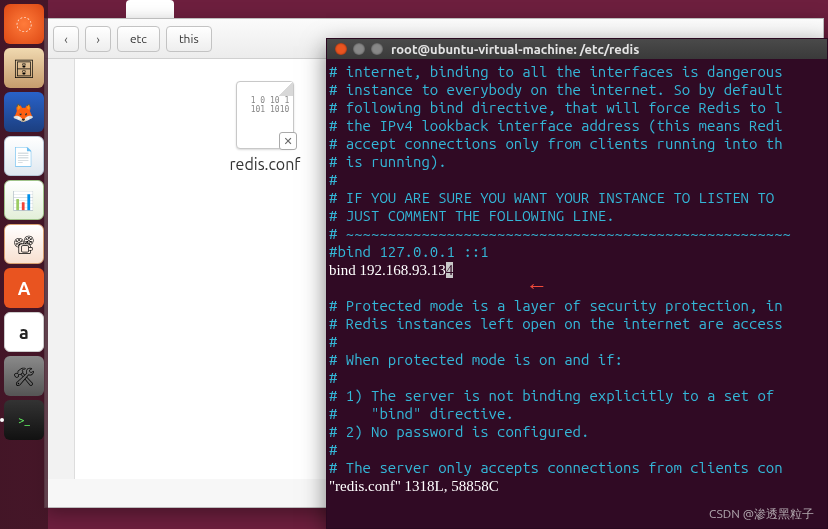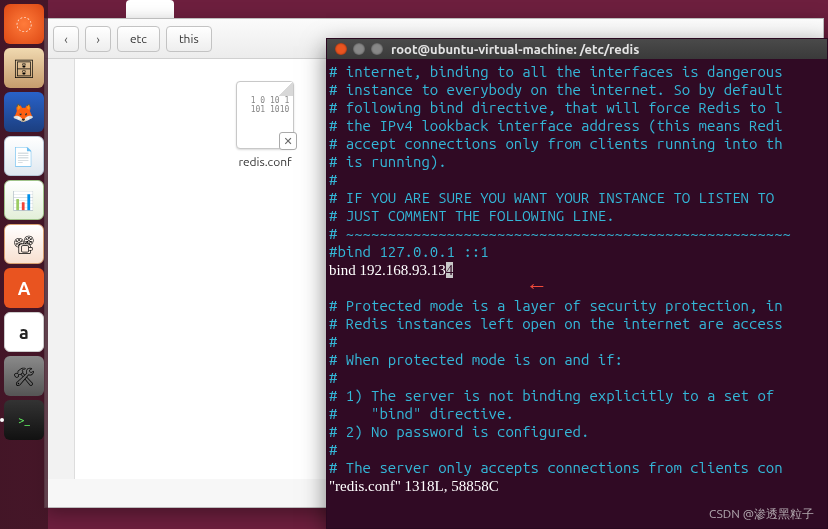--- a/index.html
+++ b/index.html
@@ -32,21 +32,21 @@
 .nau-crumb { height:26px; padding:0 12px; border:1px solid #c3c3c3; border-radius:4px; background:linear-gradient(#fff,#eee); display:flex; align-items:center; font-size:12px; color:#333; }
 .nau-body { display:flex; height:calc(100% - 68px); }
 .nau-side { width:30px; background:#f2f2f2; border-right:1px solid #ddd; font-size:12px; color:#555; padding:8px 2px; overflow:hidden; }
 .nau-side div { padding:4px 2px; white-space:nowrap;margin-left:36px; }
 .nau-content { flex:1; background:#fff; position:relative; }
 .file-icon { position:absolute; left:148px; top:22px; width:84px; text-align:center; }
 .file-glyph { width:58px; height:68px; margin:0 auto 6px; background:#fff; border:1px solid #c8c8c8; border-radius:4px; position:relative; box-shadow:0 1px 2px rgba(0,0,0,.15);}
 .file-glyph::before{content:"";position:absolute;right:0;top:0;width:14px;height:14px;background:linear-gradient(135deg,#fff 50%,#d8d8d8 50%);}
 .file-glyph .bits{position:absolute;left:10px;top:14px;font-size:8px;line-height:9px;color:#888;font-family:monospace;}
 .file-glyph .badge{position:absolute;right:-4px;bottom:-2px;width:18px;height:18px;background:#fff;border:1px solid #aaa;border-radius:3px;font-size:11px;line-height:16px;color:#666;}
-.file-name { font-size:12px; color:#333;text-align:center; }
+.file-name { font-size:16px; color:#333;text-align:center; }
 
 
 .terminal { position:absolute; left:326px; top:38px; width:502px; height:491px; background:#300a24; border:1px solid #2a0820; box-shadow:0 8px 22px rgba(0,0,0,.5); z-index:20; }
 .term-title { height:20px; background:linear-gradient(#4a4a4a,#3a3a3a); display:flex; align-items:center; padding:0 8px; gap:8px; }
 .term-lights { display:flex; gap:6px; }
 .term-lights span { width:12px; height:12px; border-radius:6px; display:inline-block; box-shadow:inset 0 0 2px rgba(0,0,0,.6); }
 .tl-close{background:#e95420;} .tl-min{background:#888;} .tl-max{background:#888;}
 .term-title-text { color:#e4e4e4; font-size:13px; font-weight:bold; }
 .term-body { padding:4px 2px; font-family:"Ubuntu Mono","DejaVu Sans Mono",monospace; font-size:15px; line-height:18px; color:#fff; white-space:pre; overflow:hidden; }
 .c-comment { color:#34b7d8; }

